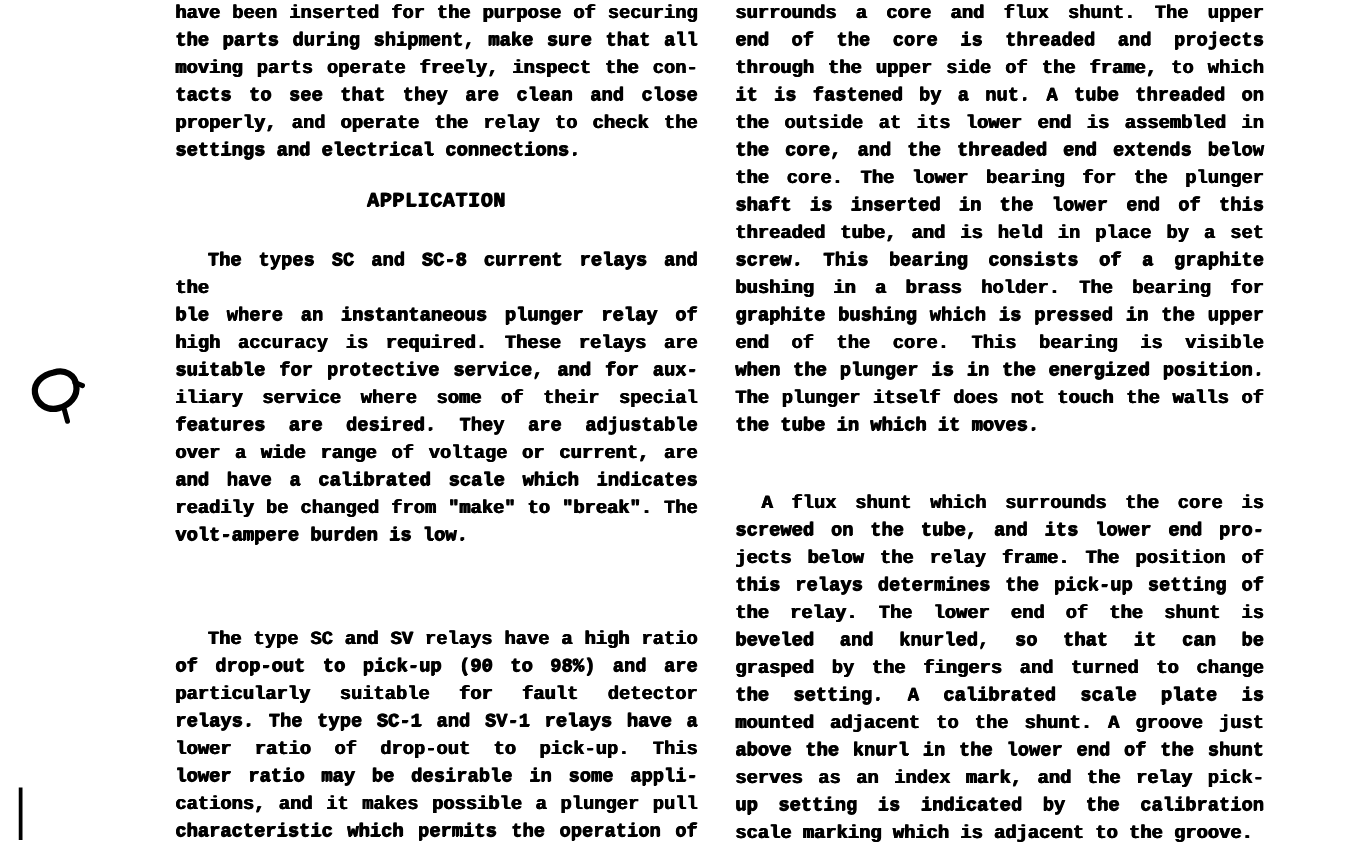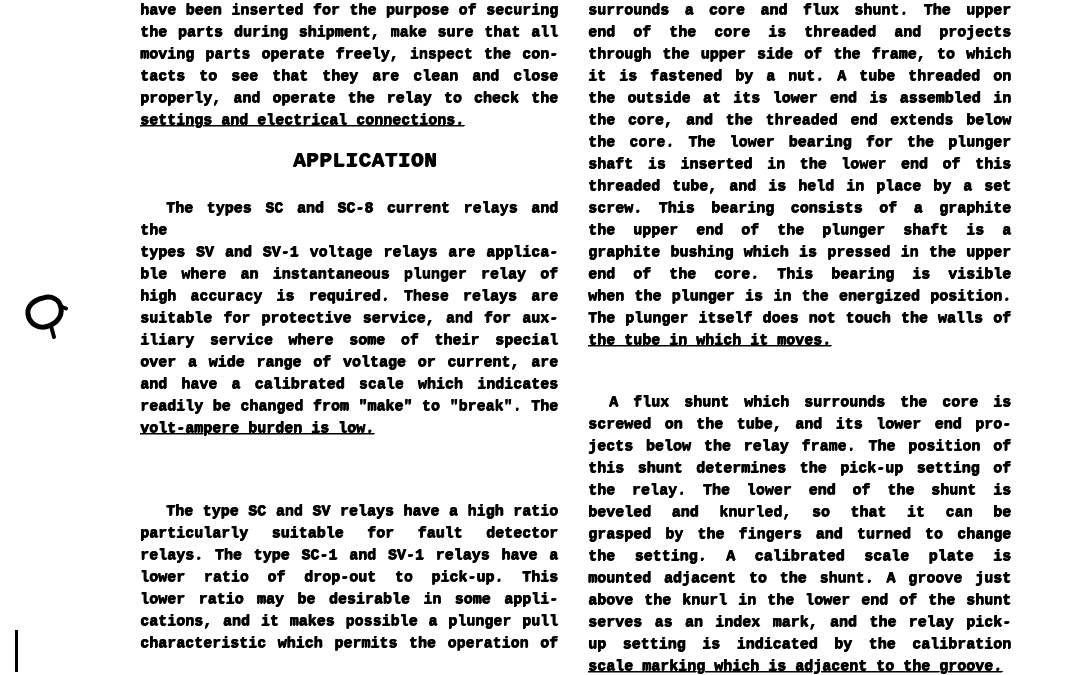--- a/index.html
+++ b/index.html
@@ -18,27 +18,27 @@
   .para {
     position: absolute; left: 0; width: 100%;
     font-size: 15px; line-height: 22px;
   }
   .line {
     text-align: justify;
     text-align-last: justify;
     text-shadow: 0.7px 0 0 currentColor, 0 0.5px 0 currentColor;
     white-space: normal;
   }
-  .para[data-justify-last="false"] .line:last-child { text-align-last: left; text-decoration: underline; }
+  .para[data-justify-last="false"] .line:last-child { text-align-last: left; }
   .para.indent    .line:first-child { text-indent: 26px; }
   .para.indent-sm .line:first-child { text-indent: 21px; }
   .heading {
-    position: absolute; left: 16px; width: 100%;
+    position: absolute; left: 0; width: 100%;
     margin: 0; text-align: center;
-    font-size: 21px; line-height: 26px; font-weight: bold;
+    font-size: 16px; line-height: 26px; font-weight: bold;
     letter-spacing: 0.5px;
     text-shadow: 0.8px 0 0 currentColor, 0 0.6px 0 currentColor;
   }
   .circle-mark { position: absolute; left: 22px; top: 293px; }
   .stray-line {
     position: absolute; left: 15px; top: 630px;
     width: 2.5px; height: 42px; background: #000000;
   }
 </style>
 </head>
@@ -51,33 +51,34 @@
       <div class="line">moving parts operate freely, inspect the con-</div>
       <div class="line">tacts to see that they are clean and close</div>
       <div class="line">properly, and operate the relay to check the</div>
       <div class="line">settings and electrical connections.</div>
     </div>
 
   <h2 class="heading" style="top:148px">APPLICATION</h2>
 
   <div class="para indent" style="top:198px" data-justify-last="false">
       <div class="line">The types SC and SC-8 current relays and the</div>
-      <div class="line">types SV and SV-1 voltage relays are applica-</div>
       <div class="line">ble where an instantaneous plunger relay of</div>
       <div class="line">high accuracy is required. These relays are</div>
       <div class="line">suitable for protective service, and for aux-</div>
       <div class="line">iliary service where some of their special</div>
+      <div class="line">features are desired. They are adjustable</div>
       <div class="line">over a wide range of voltage or current, are</div>
       <div class="line">and have a calibrated scale which indicates</div>
       <div class="line">readily be changed from "make" to "break". The</div>
       <div class="line">volt-ampere burden is low.</div>
     </div>
 
   <div class="para indent" style="top:501px" data-justify-last="true">
       <div class="line">The type SC and SV relays have a high ratio</div>
+      <div class="line">of drop-out to pick-up (90 to 98%) and are</div>
       <div class="line">particularly suitable for fault detector</div>
       <div class="line">relays. The type SC-1 and SV-1 relays have a</div>
       <div class="line">lower ratio of drop-out to pick-up. This</div>
       <div class="line">lower ratio may be desirable in some appli-</div>
       <div class="line">cations, and it makes possible a plunger pull</div>
       <div class="line">characteristic which permits the operation of</div>
     </div>
 </div>
 
 <div id="right-col" class="col">
@@ -85,33 +86,33 @@
       <div class="line">surrounds a core and flux shunt. The upper</div>
       <div class="line">end of the core is threaded and projects</div>
       <div class="line">through the upper side of the frame, to which</div>
       <div class="line">it is fastened by a nut. A tube threaded on</div>
       <div class="line">the outside at its lower end is assembled in</div>
       <div class="line">the core, and the threaded end extends below</div>
       <div class="line">the core. The lower bearing for the plunger</div>
       <div class="line">shaft is inserted in the lower end of this</div>
       <div class="line">threaded tube, and is held in place by a set</div>
       <div class="line">screw. This bearing consists of a graphite</div>
-      <div class="line">the upper end of the plunger shaft is a</div>
+      <div class="line">bushing in a brass holder. The bearing for</div>
       <div class="line">graphite bushing which is pressed in the upper</div>
       <div class="line">end of the core. This bearing is visible</div>
       <div class="line">when the plunger is in the energized position.</div>
       <div class="line">The plunger itself does not touch the walls of</div>
       <div class="line">the tube in which it moves.</div>
     </div>
 
   <div class="para indent-sm" style="top:392px" data-justify-last="false">
       <div class="line">A flux shunt which surrounds the core is</div>
       <div class="line">screwed on the tube, and its lower end pro-</div>
       <div class="line">jects below the relay frame. The position of</div>
-      <div class="line">this shunt determines the pick-up setting of</div>
+      <div class="line">this relays determines the pick-up setting of</div>
       <div class="line">the relay. The lower end of the shunt is</div>
       <div class="line">beveled and knurled, so that it can be</div>
       <div class="line">grasped by the fingers and turned to change</div>
       <div class="line">the setting. A calibrated scale plate is</div>
       <div class="line">mounted adjacent to the shunt. A groove just</div>
       <div class="line">above the knurl in the lower end of the shunt</div>
       <div class="line">serves as an index mark, and the relay pick-</div>
       <div class="line">up setting is indicated by the calibration</div>
       <div class="line">scale marking which is adjacent to the groove.</div>
     </div>

